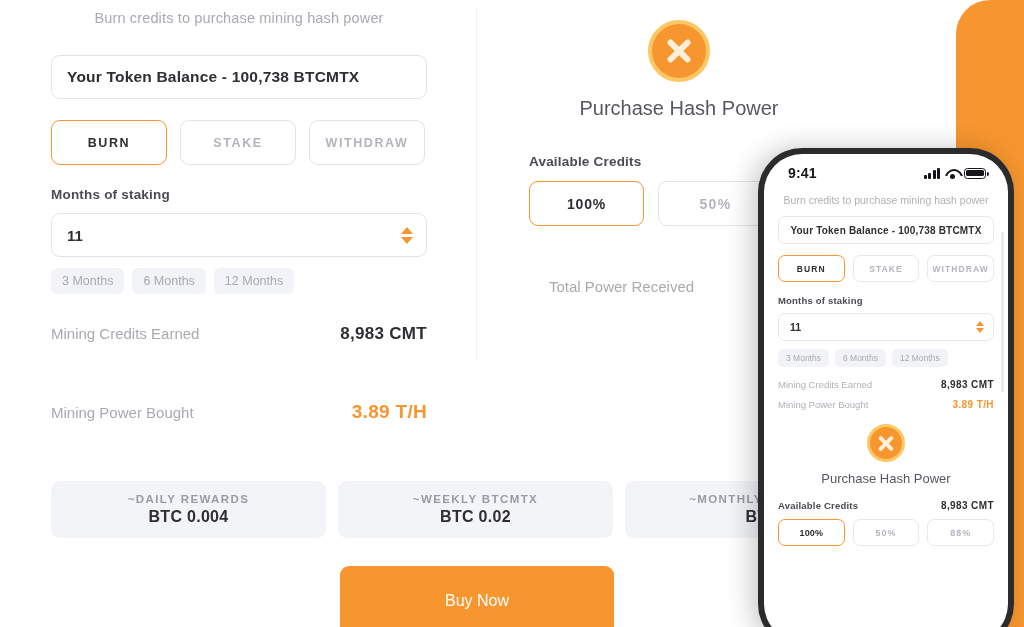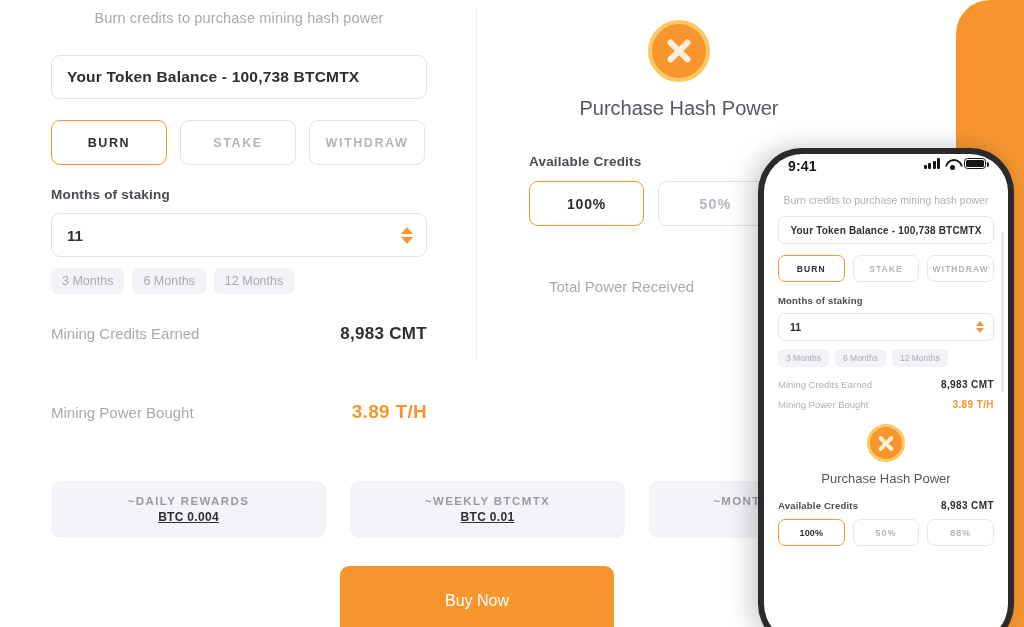--- a/index.html
+++ b/index.html
@@ -68,30 +68,30 @@
   .chip {
     background: #f2f3f7; border-radius: 6px; padding: 6px 11px;
     color: #a9a9b0; font-size: 12.5px;
   }
 
   .stat-row { display: flex; align-items: baseline; justify-content: space-between; }
   .row-credits { margin-top: 30px; }
   .row-power { margin-top: 57px; }
 
   
-  .rewards { position: absolute; left: 51px; top: 481px; display: flex; gap: 24px; }
+  .rewards { position: absolute; left: 51px; top: 481px; display: flex; gap: 12px; }
   .reward-card {
     width: 275px; height: 57px; background: #f2f4f8; border-radius: 9px;
     display: flex; flex-direction: column; align-items: center; justify-content: center;
     gap: 3px;
   }
   .reward-card .rc-label {
     font-size: 11.5px; letter-spacing: 1.4px; color: #9a9aa4; font-weight: 700;
   }
-  .reward-card .rc-val { font-size: 12px; font-weight: 700; color: #2e2e33; letter-spacing: .3px; text-decoration: underline; }
+  .reward-card .rc-val { font-size: 16px; font-weight: 700; color: #2e2e33; letter-spacing: .3px; }
 
   .buy-now {
     position: absolute; left: 340px; top: 566px; width: 274px; height: 70px;
     background: #F7962F; border-radius: 9px; border: none;
     color: #fff; font-size: 16px; font-family: "Liberation Sans", sans-serif;
     display: flex; align-items: center; justify-content: center;
   }
 
   
   .mid-col { position: absolute; left: 529px; top: 0; width: 300px; }
@@ -126,21 +126,21 @@
   .phone {
     position: absolute; left: 758px; top: 148px; width: 256px; height: 500px;
     background: #2b2b2e; border-radius: 44px; padding: 6px;
     box-shadow: -6px 0 26px rgba(0,0,0,.22);
   }
   .phone-screen {
     position: relative; width: 100%; height: 100%; background: #fff;
     border-radius: 38px; overflow: hidden; padding: 0 14px;
   }
   .status-bar {
-    height: 34px; display: flex; align-items: flex-start; justify-content: space-between;
+    height: 34px; display: flex; align-items: center; justify-content: space-between;
     padding: 4px 8px 0 10px;
   }
   .status-time { font-size: 14px; font-weight: 700; color: #16161a; letter-spacing: .2px; }
   .status-icons { display: flex; align-items: center; gap: 5px; }
   .ic-signal { display: flex; align-items: flex-end; gap: 1.5px; height: 11px; }
   .ic-signal s { display: block; width: 3px; background: #16161a; border-radius: 1px; }
   .ic-signal s:nth-child(1){height:4px}.ic-signal s:nth-child(2){height:6px}
   .ic-signal s:nth-child(3){height:8.5px}.ic-signal s:nth-child(4){height:11px}
   .ic-wifi { width: 14px; height: 11px; position: relative; }
   .ic-wifi::before {
@@ -297,21 +297,21 @@
     <div class="stat-label mid-total">Total Power Received</div>
   </div>
 
   <div class="rewards">
     <div class="reward-card">
       <span class="rc-label">~DAILY REWARDS</span>
       <span class="rc-val">BTC 0.004</span>
     </div>
     <div class="reward-card">
       <span class="rc-label">~WEEKLY BTCMTX</span>
-      <span class="rc-val">BTC 0.01</span>
+      <span class="rc-val">BTC 0.02</span>
     </div>
     <div class="reward-card">
       <span class="rc-label">~MONTHLY REWARDS</span>
       <span class="rc-val">BTC</span>
     </div>
   </div>
 
   <button class="buy-now">
     <span>Buy Now</span>
   </button>

